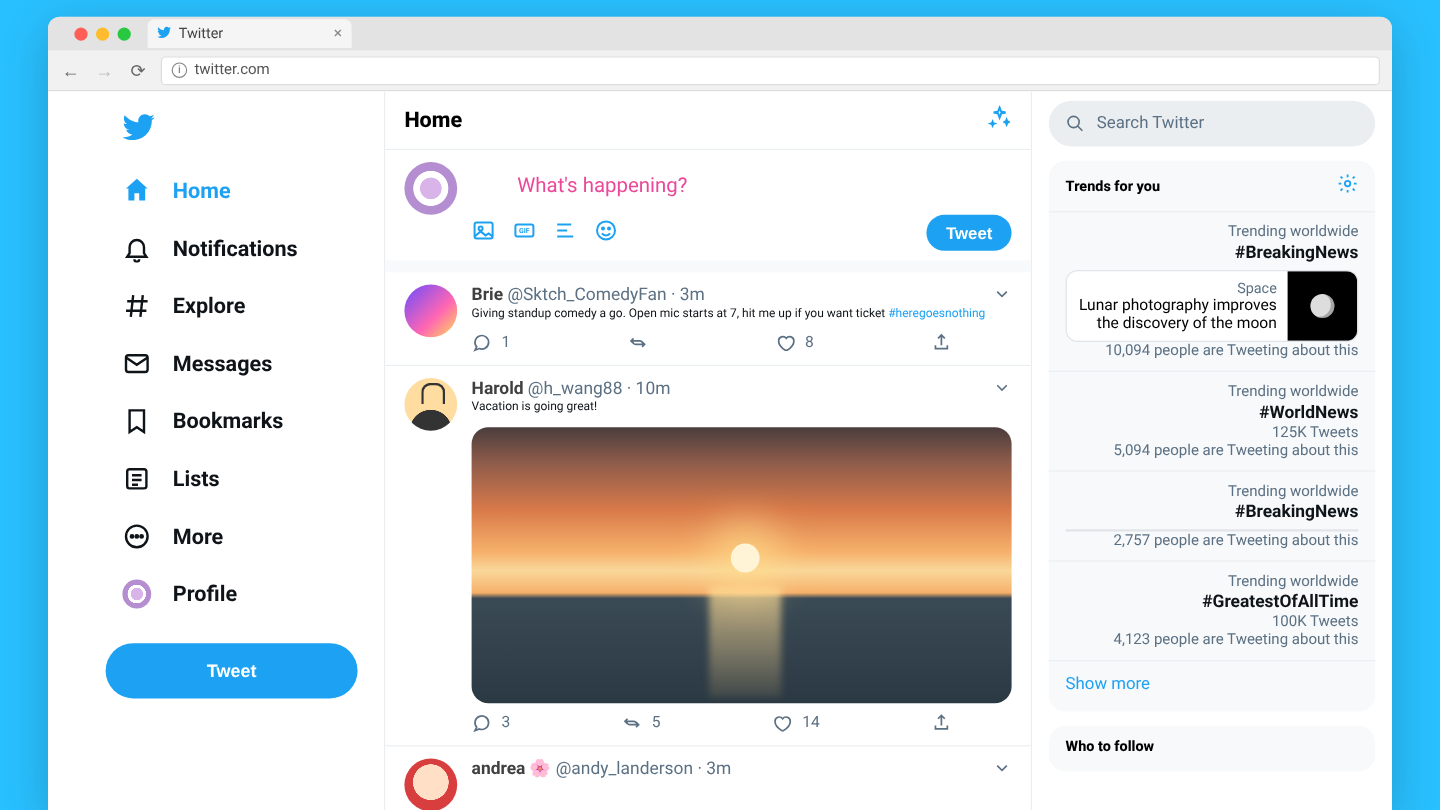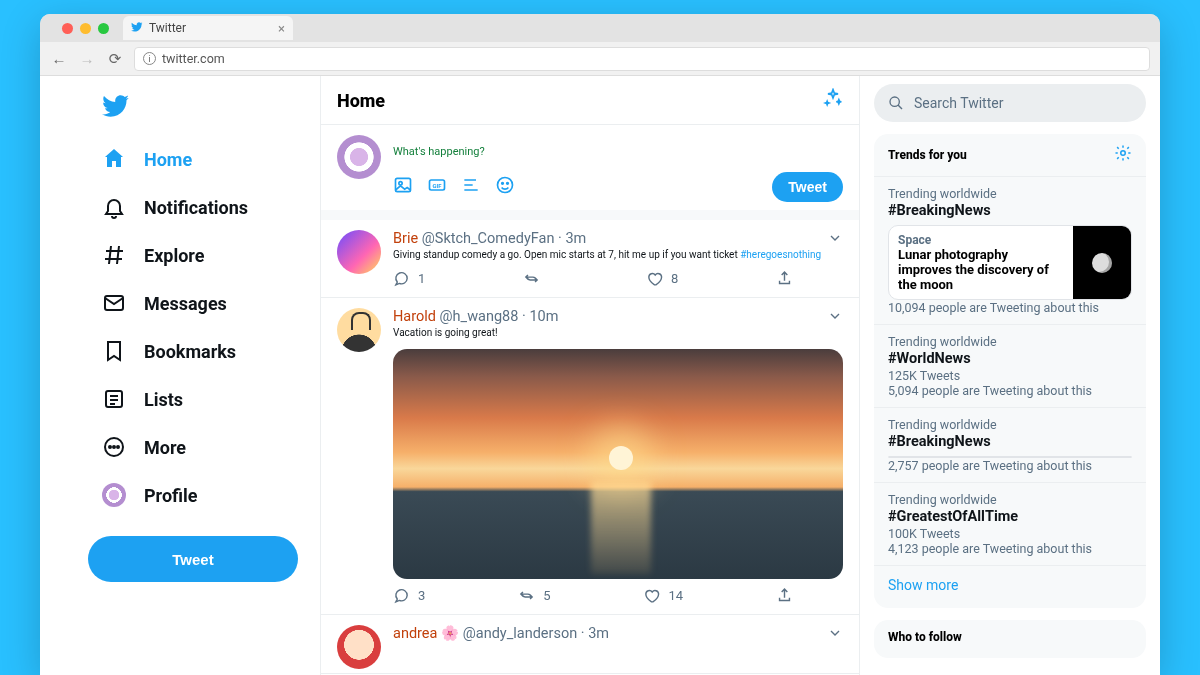--- a/index.html
+++ b/index.html
@@ -139,21 +139,21 @@
     padding: 10px 16px 8px 16px;
     gap: 12px;
     border-bottom: 10px solid #f7f9fa;
   }
   .avatar {
     width:44px;height:44px;border-radius:50%;
     background: radial-gradient(circle at 50% 50%, #d9b4e8 28%, #fff 30%, #fff 46%, #b48ed0 48%);
     flex-shrink:0;
   }
   .composer-right { flex:1; display:flex; flex-direction:column; }
-  .composer-placeholder { color:#15803d; font-size:11px; padding: 10px 0 14px 0; }
+  .composer-placeholder { color:#ec4899; font-size:17px; padding: 10px 0 14px 0; margin-left: 38px; }
   .composer-tools { display:flex; align-items:center; }
   .tool { color:#1da1f2; margin-right:14px; }
   .tool svg { width:20px;height:20px; }
   .tweet-sm {
     margin-left:auto;
     background:#1da1f2;color:#fff;border:none;border-radius:999px;
     padding: 7px 16px; font-weight:700; font-size:14px;
   }
   
   .tweet {
@@ -162,21 +162,21 @@
     gap: 12px;
     border-bottom:1px solid #ebeef0;
   }
   .tweet .avatar { width:44px;height:44px; }
   .av-brie { background: linear-gradient(135deg,#6a4cff 0%, #ff66b3 60%, #ffdd55 100%); }
   .av-harold { background: radial-gradient(circle at 50% 100%, #333 35%, #ffdca0 36%); position:relative; }
   .av-harold::after{content:"";position:absolute;left:14px;top:4px;width:16px;height:16px;border:2px solid #333;border-bottom:none;border-radius:8px 8px 0 0;}
   .av-andrea { background: radial-gradient(circle at 50% 45%, #ffe0c7 45%, #d93e3e 46%); }
   .tweet-body { flex:1; min-width:0; }
   .meta { font-size:14.5px; }
-  .meta .name { font-weight:400; color:#c2410c; }
+  .meta .name { font-weight:700; color:#404040; }
   .meta .handle, .meta .time { color:#5b7083; }
   .dropdown { float:right; color:#5b7083; }
   .text { font-size:10px; color:#0f1419; margin-top:1px; line-height:1.35; }
   .text .hashtag { color:#1da1f2; }
   .media {
     margin-top:10px;
     border-radius:14px;
     overflow:hidden;
     height:230px;
     position: relative;
@@ -225,33 +225,34 @@
     display:flex;align-items:center;justify-content:space-between;
     padding:10px 14px;
     border-bottom:1px solid #ebeef0;
   }
   .panel-hdr h3 { font-size:12px; font-weight:800; }
   .gear { color:#1da1f2; }
   .trend {
     padding: 9px 14px;
     border-bottom:1px solid #ebeef0;
     font-size:13px;
+    text-align:right;
   }
   .trend .ctx { color:#5b7083; font-size:12.5px; }
   .trend .tag { font-weight:700; color:#0f1419; font-size:14.5px; margin:1px 0; }
   .trend .sub { color:#5b7083; font-size:12.5px; }
   .trend .card {
     margin-top:6px;
     border:1px solid #e1e4e8;
     border-radius:10px;
     background:#fff;
     display:flex;
     overflow:hidden;
   }
-  .trend .card .ctext { flex:1; padding:7px 9px; font-size:13px;font-weight:bold; }
+  .trend .card .ctext { flex:1; padding:7px 9px; font-size:13px; }
   .trend .card .ctx2 { color:#5b7083; font-size:12px; display:block; }
   .trend .card .thumb { width:58px; background:#000; position:relative; }
   .moon{position:absolute;left:50%;top:50%;transform:translate(-50%,-50%);width:20px;height:20px;border-radius:50%;background:#ddd;box-shadow:inset -3px -1px 0 rgba(0,0,0,0.25);}
   .cat{background:linear-gradient(135deg,#e8e8e8,#bfbfbf);}
   .cat::after{content:"";position:absolute;left:50%;top:50%;transform:translate(-50%,-50%);width:24px;height:20px;background:#d0d0d0;border-radius:50% 50% 45% 45%;}
   .showmore { color:#1da1f2; padding:11px 14px; font-size:14px; }
 </style>
 </head>
 <body>
 

